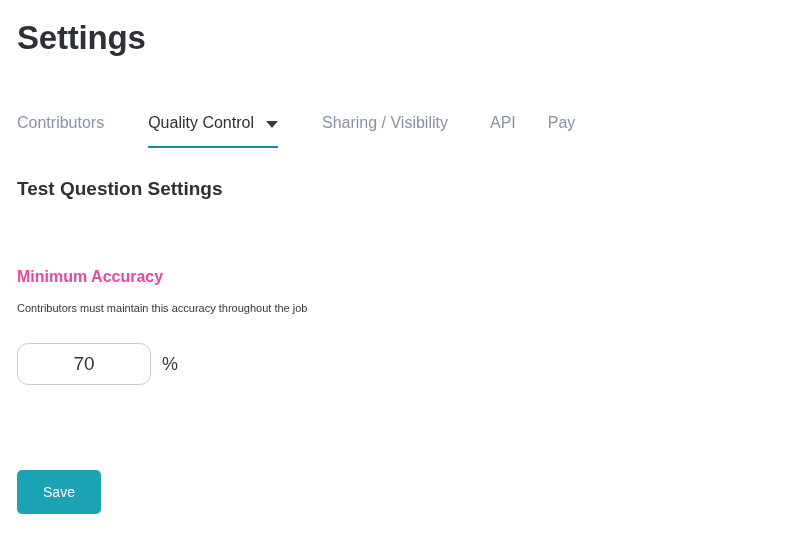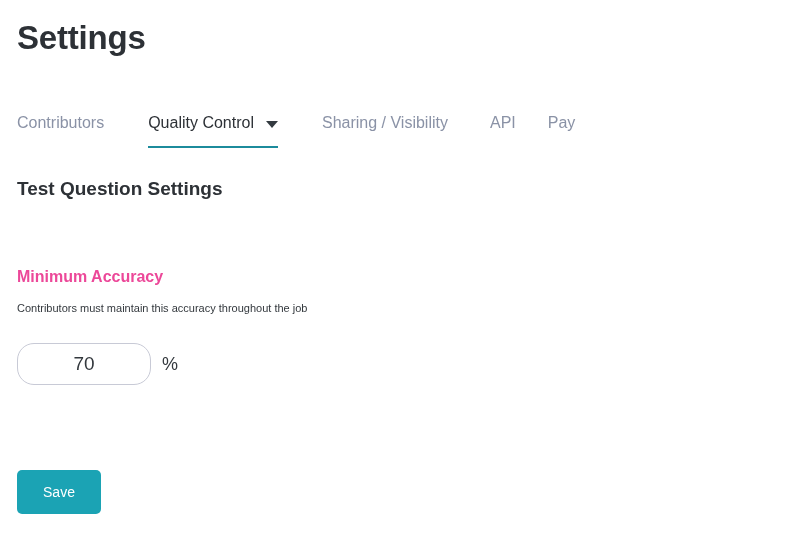--- a/index.html
+++ b/index.html
@@ -115,21 +115,21 @@
     left: 17px;
     top: 343px;
     display: flex;
     align-items: center;
   }
   .num-input {
     width: 134px;
     height: 42px;
     box-sizing: border-box;
     border: 1px solid #c8cad6;
-    border-radius: 17px;
+    border-radius: 11px;
     background: #ffffff;
     font-family: "Liberation Sans", sans-serif;
     font-size: 19px;
     color: #33383d;
     text-align: center;
     outline: none;
     padding: 0 8px;
   }
   .unit {
     margin-left: 11px;

